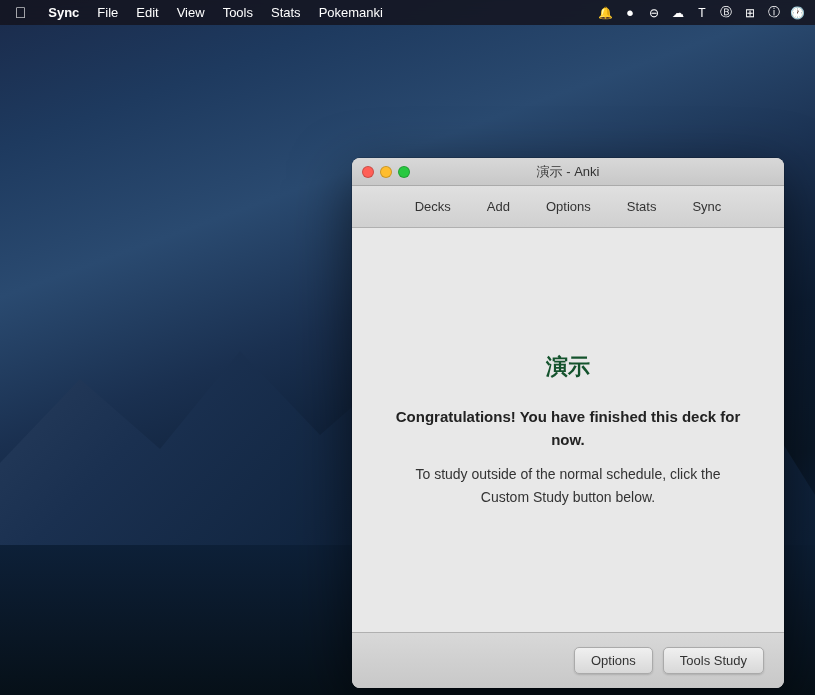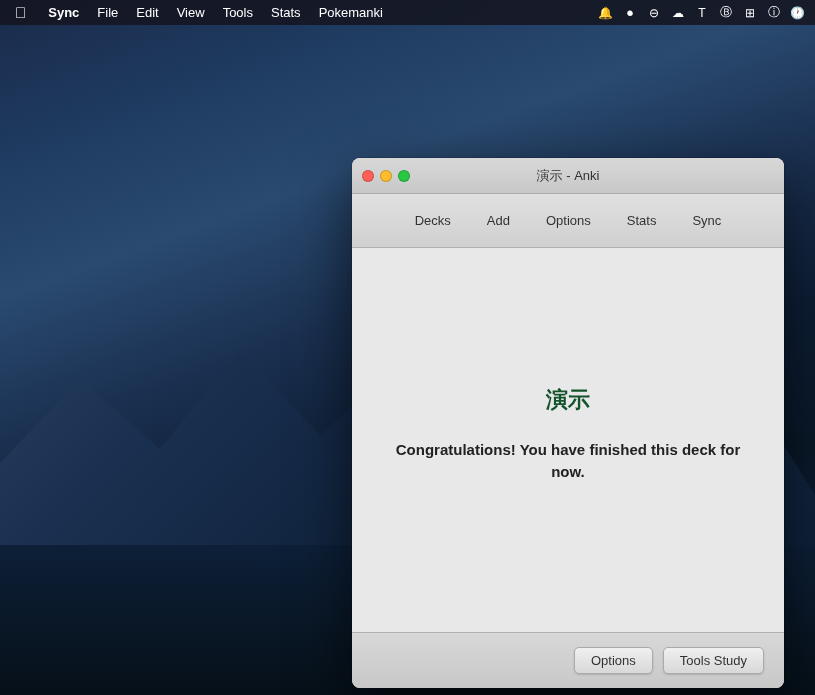--- a/index.html
+++ b/index.html
@@ -124,21 +124,21 @@
       background: #e8e8e8;
       border-radius: 8px;
       box-shadow: 0 20px 60px rgba(0,0,0,0.6), 0 0 0 0.5px rgba(0,0,0,0.3);
       overflow: hidden;
       display: flex;
       flex-direction: column;
     }
 
     
     .title-bar {
-      height: 36px;
+      height: 28px;
       background: linear-gradient(180deg, #d8d8d8 0%, #c8c8c8 100%);
       border-bottom: 1px solid #aaa;
       display: flex;
       align-items: center;
       padding: 0 10px;
       position: relative;
       flex-shrink: 0;
     }
 
     .traffic-lights {
@@ -163,21 +163,21 @@
       left: 50%;
       transform: translateX(-50%);
       font-size: 13px;
       color: #333;
       font-weight: 500;
       white-space: nowrap;
     }
 
     
     .toolbar {
-      height: 54px;
+      height: 42px;
       background: linear-gradient(180deg, #e0e0e0 0%, #d0d0d0 100%);
       border-bottom: 1px solid #b0b0b0;
       display: flex;
       align-items: center;
       justify-content: center;
       gap: 0;
       flex-shrink: 0;
     }
 
     .toolbar-btn {
@@ -297,20 +297,21 @@
       <button class="toolbar-btn">Decks</button>
       <button class="toolbar-btn">Add</button>
       <button class="toolbar-btn">Options</button>
       <button class="toolbar-btn">Stats</button>
       <button class="toolbar-btn">Sync</button>
     </div>
 
     <div class="main-content">
       <div class="deck-title">演示</div>
       <div class="congrats-text">Congratulations! You have finished this deck for now.</div>
+      <div class="study-hint-text">To study outside of the normal schedule, click the Custom Study button below.</div>
     </div>
 
     <div class="footer">
       <button class="footer-btn">Options</button>
       <button class="footer-btn">Tools Study</button>
     </div>
 
   </div>
 
 </div>

